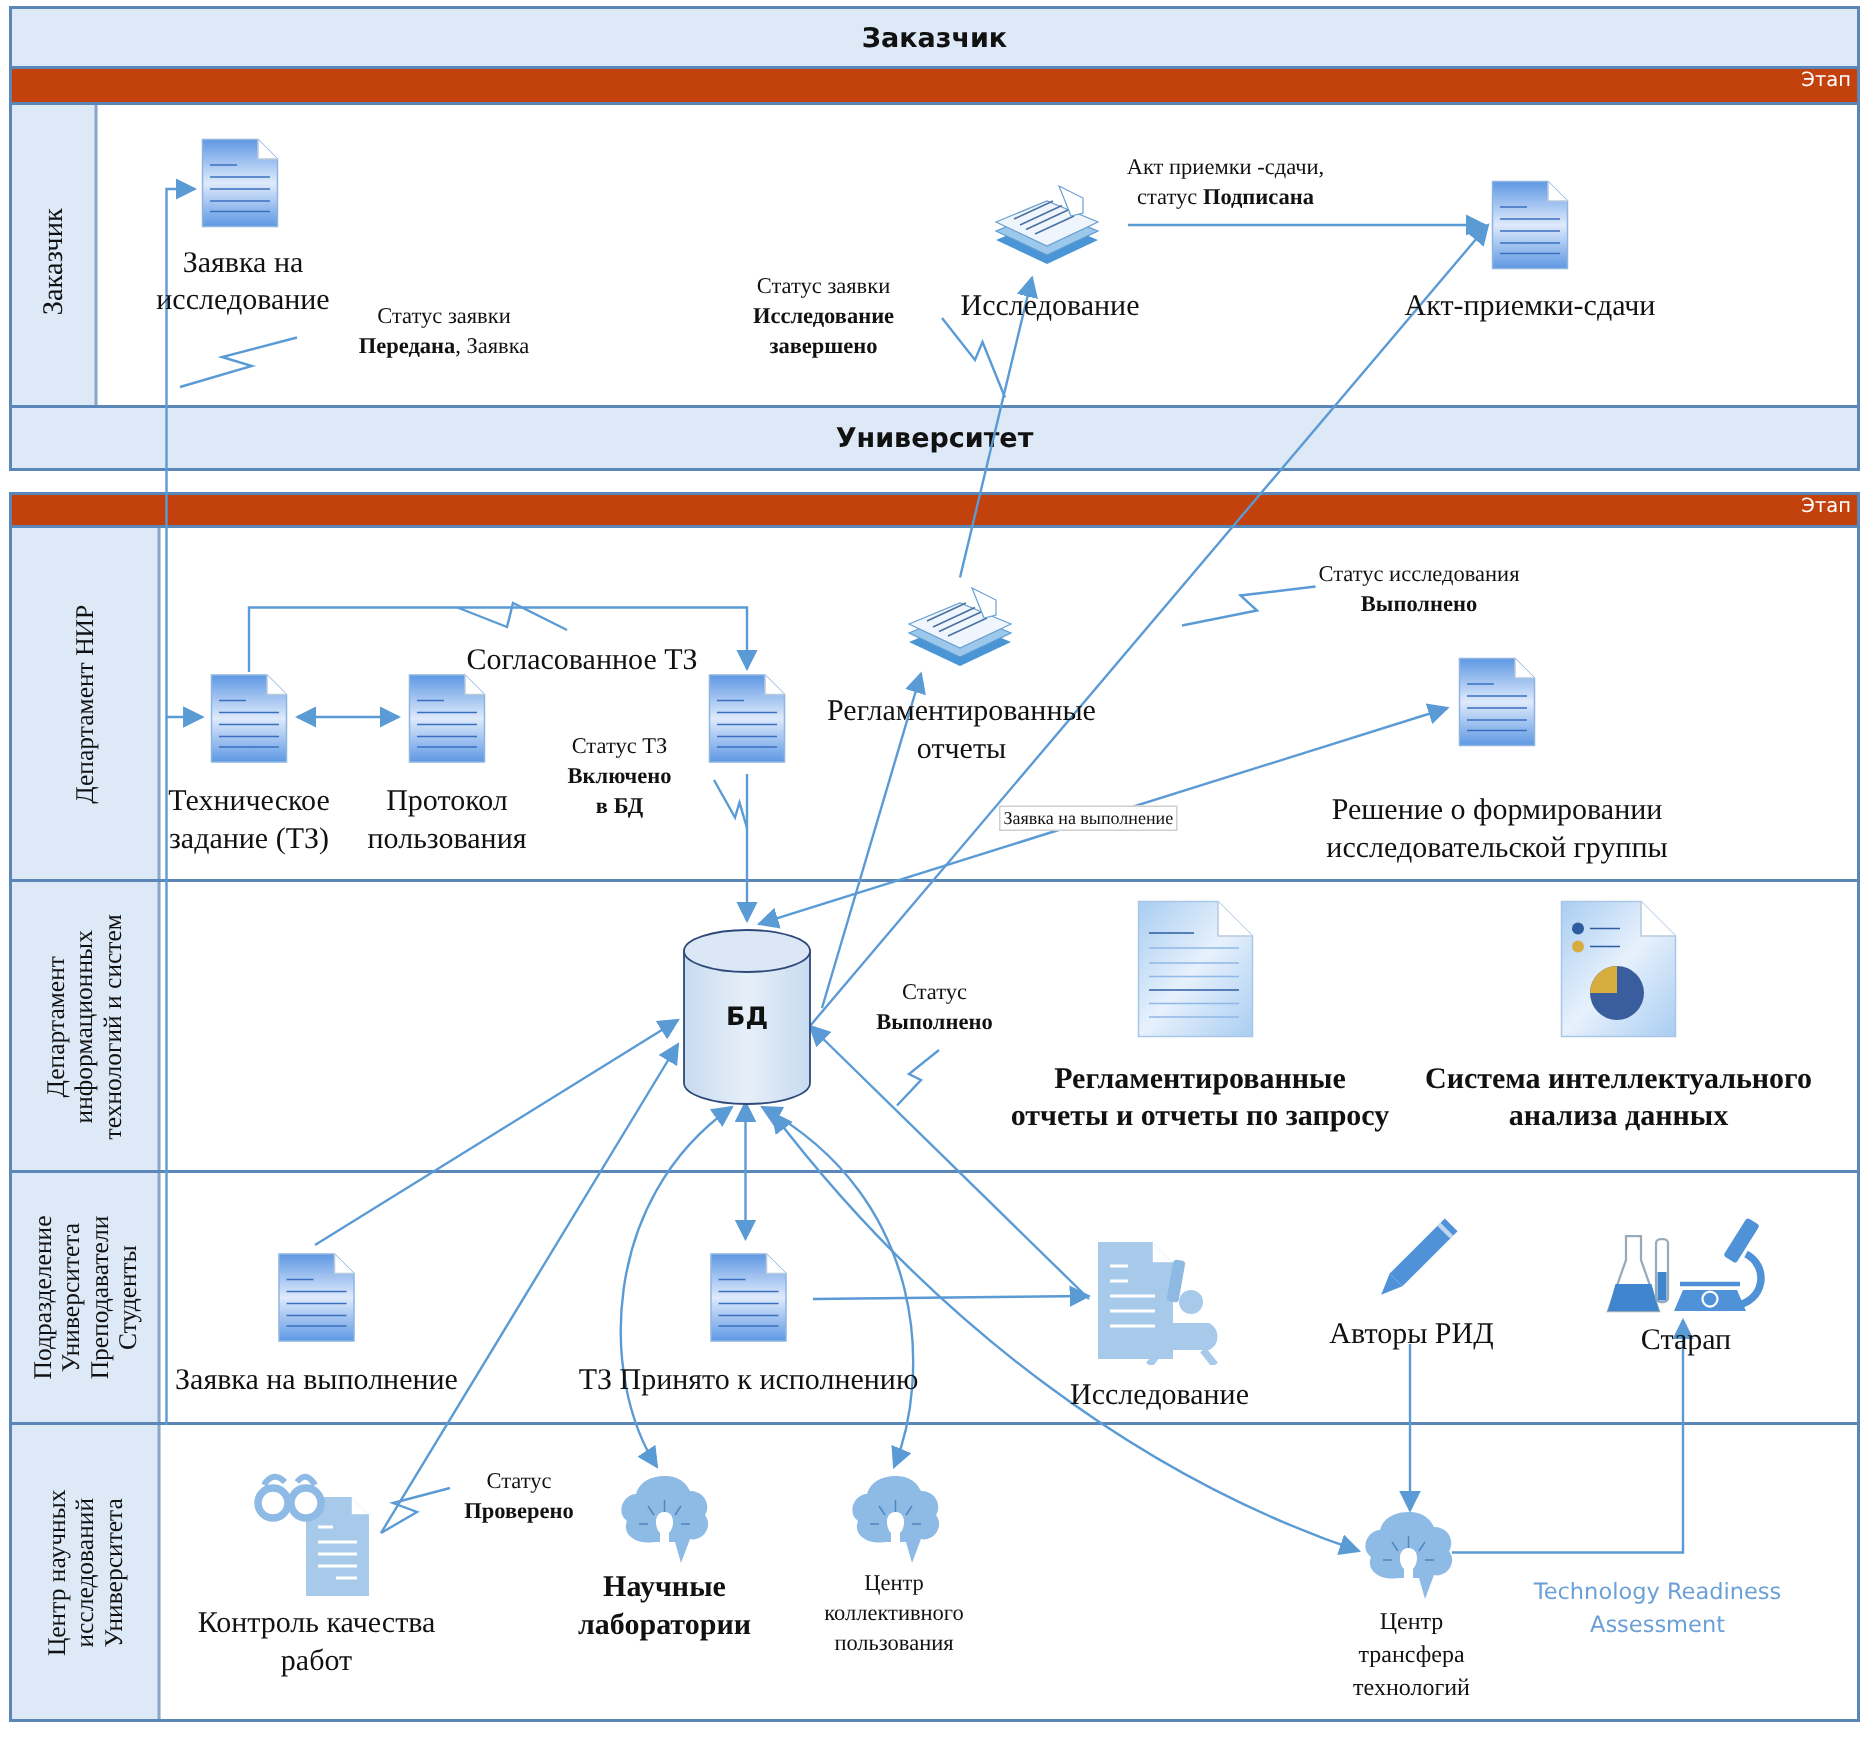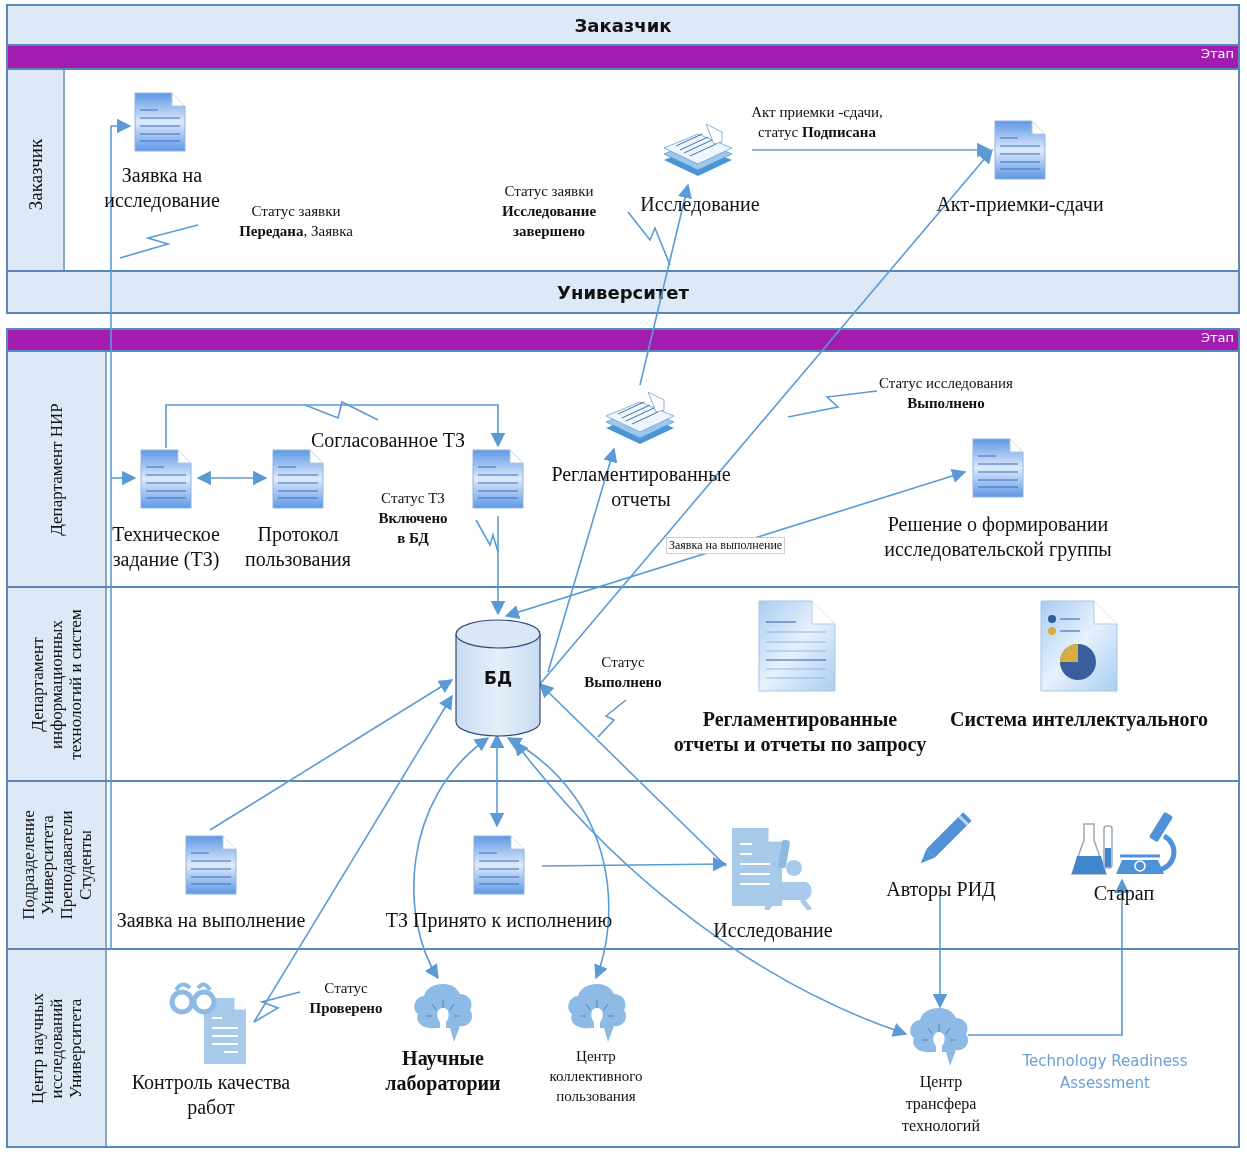--- a/index.html
+++ b/index.html
@@ -1,18 +1,18 @@
 <!DOCTYPE html>
 <html><head>
 <meta charset="utf-8">
 <style>
   html, body { margin:0; padding:0; background:#ffffff; }
   body { width:1247px; height:1158px; position:relative; overflow:hidden; font-family:"Liberation Serif", serif; color:#111; }
   .pool-title { position:absolute; background:#dde9f6; border:2px solid #5b87b8; box-sizing:border-box; display:flex; align-items:center; justify-content:center; font-family:"DejaVu Sans", sans-serif; font-weight:bold; font-size:18px; color:#111; }
-  .phase-bar { position:absolute; background:#a21caf; border:2px solid #5b87b8; box-sizing:border-box; }
+  .phase-bar { position:absolute; background:#c2410c; border:2px solid #5b87b8; box-sizing:border-box; }
   .phase-label { position:absolute; right:4px; top:0; font-family:"DejaVu Sans", sans-serif; font-size:13px; color:#ffffff; }
   .lane { position:absolute; border:2px solid #5b87b8; box-sizing:border-box; background:#ffffff; }
   .lane-head { position:absolute; left:0; top:0; bottom:0; background:#dde9f6; border-right:2px solid #8aa7c8; box-sizing:border-box; display:flex; align-items:center; justify-content:center; }
   .lane-head span { display:block; transform:rotate(-90deg); white-space:nowrap; text-align:center; font-family:"Liberation Serif", serif; font-size:17px; line-height:19px; color:#111; }
   .lbl { position:absolute; text-align:center; font-family:"Liberation Serif", serif; color:#111; white-space:nowrap; }
   .l20 { font-size:20px; line-height:25px; }
   .l16 { font-size:16px; line-height:22px; }
   .l15 { font-size:15px; line-height:20px; }
   .b { font-weight:bold; }
   .note-box { position:absolute; background:#fff; border:1px solid #cfcfcf; font-size:12px; padding:0 2px; font-family:"Liberation Serif", serif; }
@@ -393,35 +393,36 @@
 </div>
 <div class="lbl l20" style="left:540px;top:462px;width:202px;">
   <div>Регламентированные</div>
   <div>отчеты</div>
 </div>
 <div class="lbl l15" style="left:856px;top:373px;width:180px;">
   <div>Статус исследования</div>
   <div class="b">Выполнено</div>
 </div>
 <div class="note-box" style="left:666px;top:537px;">Заявка на выполнение</div>
-<div class="lbl l20" style="left:866px;top:512px;width:264px;">
+<div class="lbl l20" style="left:866px;top:528px;width:264px;">
   <div>Решение о формировании</div>
   <div>исследовательской группы</div>
 </div>
 
 <div class="lbl l15" style="left:570px;top:652px;width:106px;">
   <div>Статус</div>
   <div class="b">Выполнено</div>
 </div>
 <div class="lbl l20 b" style="left:656px;top:707px;width:288px;">
   <div>Регламентированные</div>
   <div>отчеты и  отчеты по запросу</div>
 </div>
 <div class="lbl l20 b" style="left:936px;top:707px;width:286px;">
   <div>Система интеллектуального</div>
+  <div>анализа данных</div>
 </div>
 
 <div class="lbl l20" style="left:106px;top:908px;width:210px;">Заявка на выполнение</div>
 <div class="lbl l20" style="left:372px;top:908px;width:254px;">ТЗ Принято к исполнению</div>
 <div class="lbl l20" style="left:700px;top:918px;width:146px;">Исследование</div>
 <div class="lbl l20" style="left:876px;top:877px;width:130px;">Авторы РИД</div>
 <div class="lbl l20" style="left:1076px;top:881px;width:96px;">Старап</div>
 
 <div class="lbl l15" style="left:294px;top:978px;width:104px;">
   <div>Статус</div>

